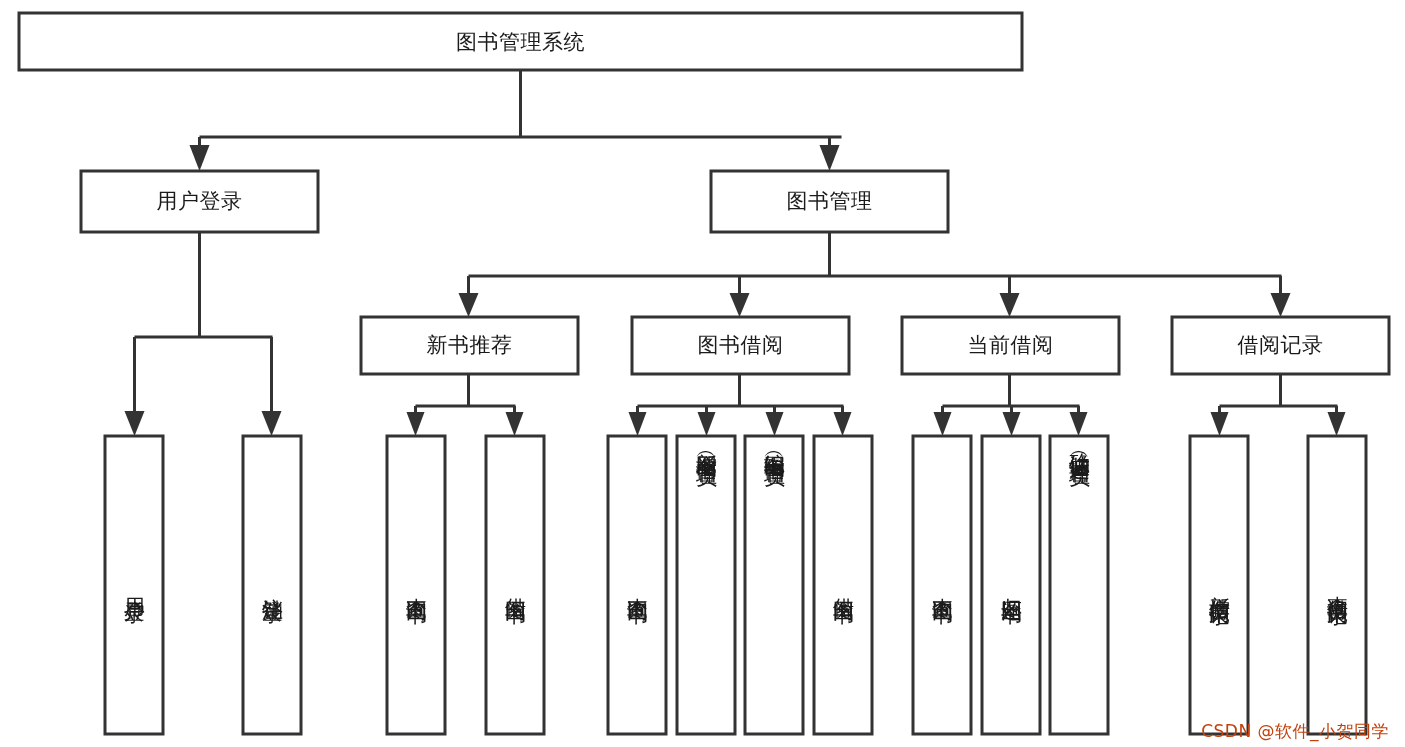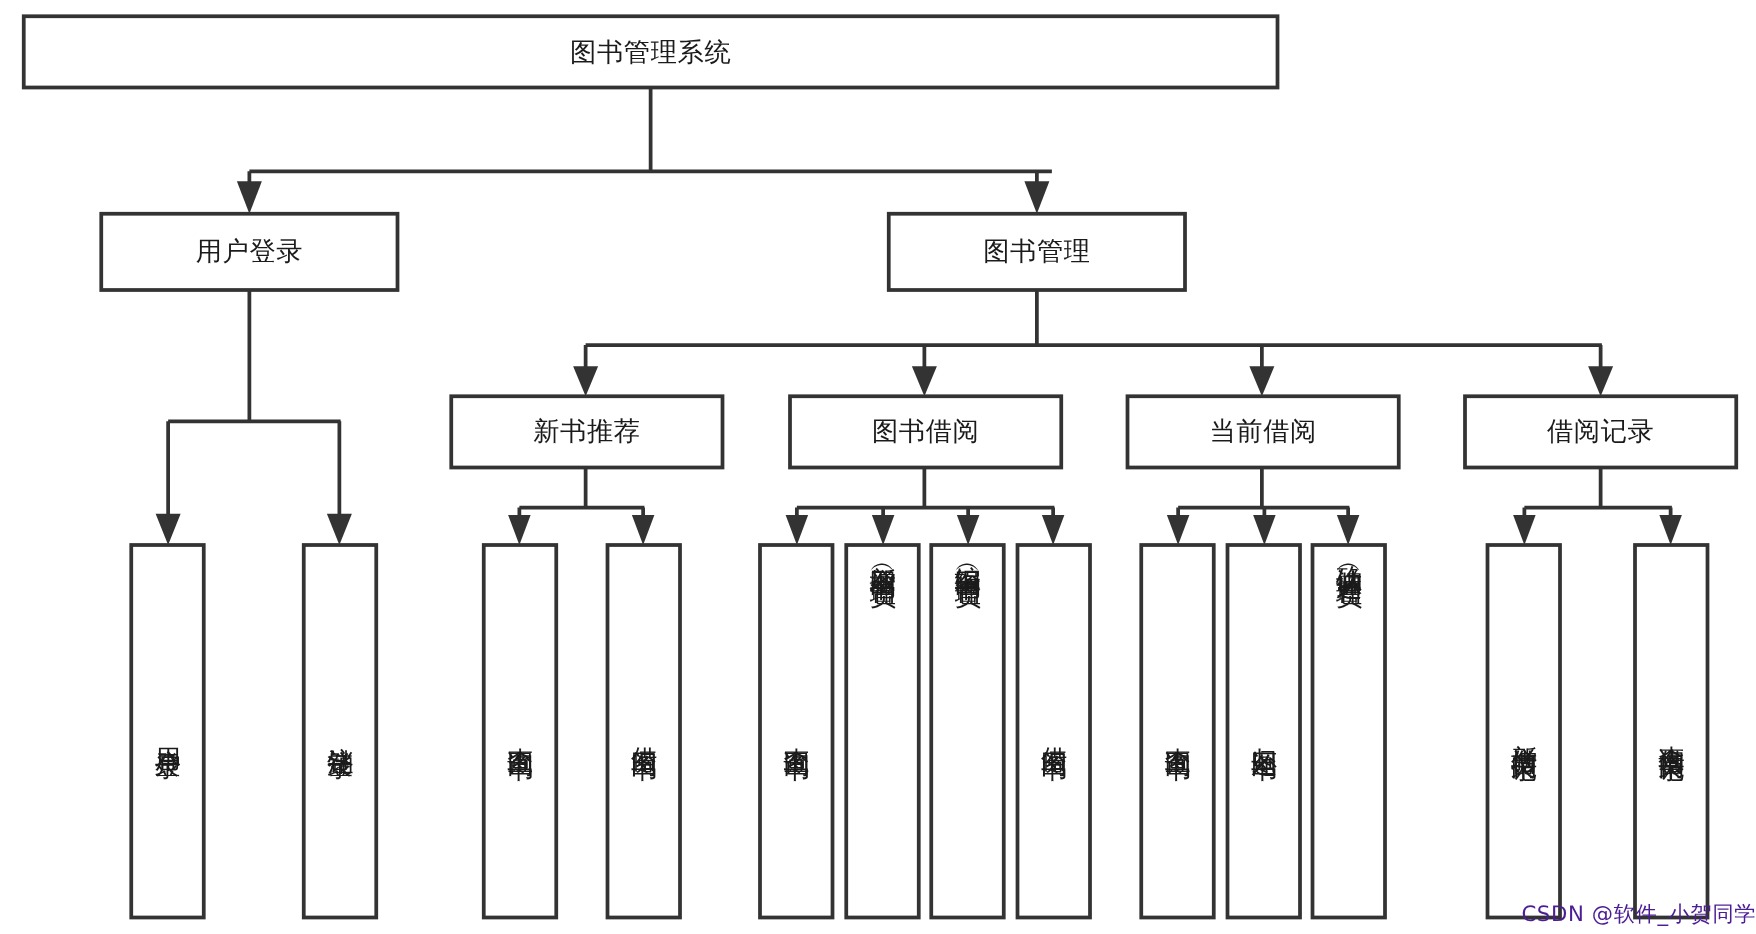--- a/index.html
+++ b/index.html
@@ -64,25 +64,25 @@
     font-family: "DejaVu Sans", "Liberation Sans", sans-serif;
     font-size: 21px;
     line-height: 1.18;
     color: #1b1b1b;
     letter-spacing: 2px;
     white-space: nowrap;
     text-align: center;
   }
   .watermark {
     position: absolute;
-    right: 0;
+    right: 16px;
     bottom: 4px;
     font-family: "DejaVu Sans", "Liberation Sans", sans-serif;
     font-size: 17px;
-    color: #4c1d95;
+    color: #c2410c;
     letter-spacing: 0.5px;
     white-space: nowrap;
     user-select: none;
   }
 </style>
 </head>
 <body>
 
 <div id="diagram-root">
 

